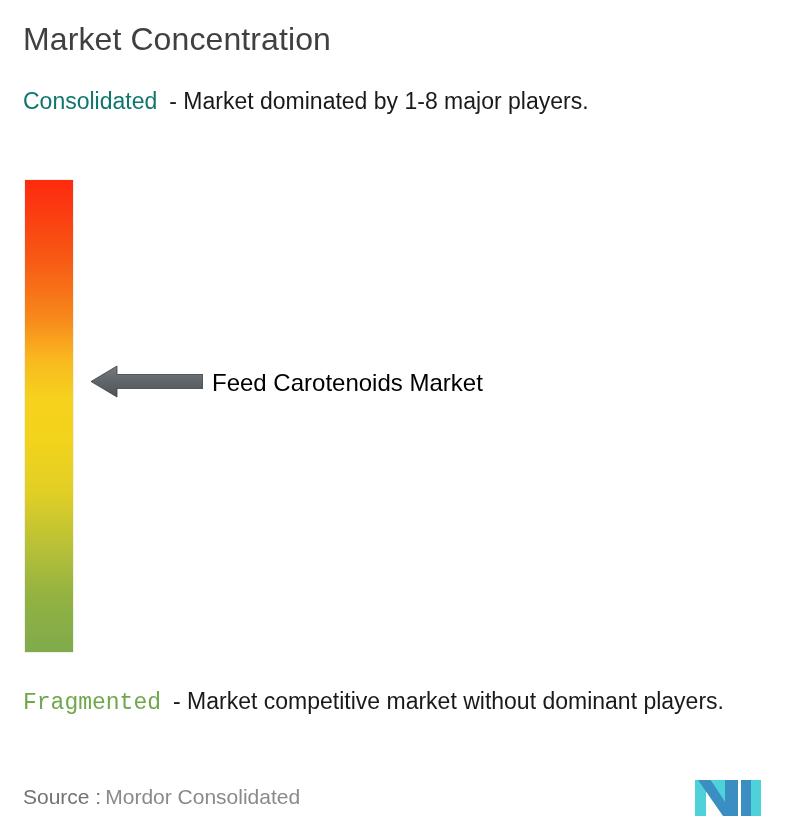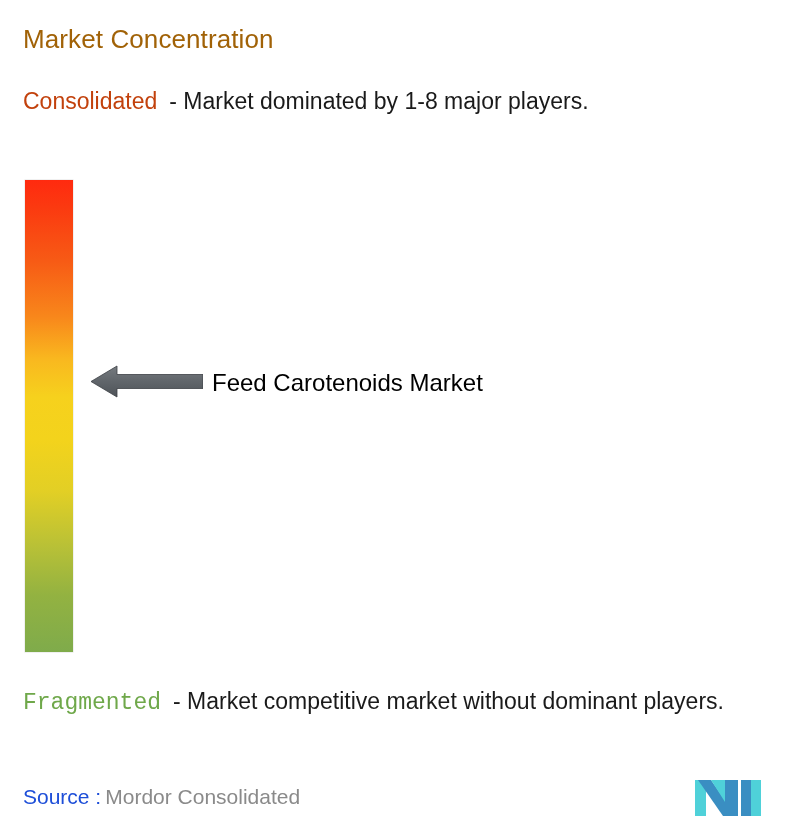--- a/index.html
+++ b/index.html
@@ -14,24 +14,24 @@
     font-family: "Liberation Sans", sans-serif;
     color: #1a1a1a;
     overflow: hidden;
   }
 
   
   .page-title {
     position: absolute;
     left: 23px;
     top: 22px;
-    font-size: 26px;
+    font-size: 32px;
     line-height: 34px;
     font-weight: 400;
-    color: #a16207;
+    color: #404040;
     letter-spacing: 0.1px;
     white-space: nowrap;
   }
 
   
   .legend-line {
     position: absolute;
     font-size: 23px;
     line-height: 31px;
     font-weight: 400;
@@ -41,21 +41,21 @@
     left: 23px;
     top: 86px;
     width: 760px;
   }
   .legend-bottom {
     left: 23px;
     top: 686px;
     width: 766px;
   }
   .kw-consolidated {
-    color: #c2410c;
+    color: #0f766e;
   }
   .kw-fragmented {
     color: #6fa84a;
     font-family: Liberation Mono, monospace;
   }
   .kw-sep {
     display: inline-block;
     width: 12px;
   }
 
@@ -106,21 +106,21 @@
   
   .source-text {
     position: absolute;
     left: 23px;
     top: 783px;
     font-size: 21px;
     line-height: 27px;
     color: #7d7d7d;
     white-space: nowrap;
   }
-  .source-label { color: #1d4ed8; }
+  .source-label { color: #737373; }
   .source-name  { color: #8a8a8a; padding-left: 4px; }
 
   .brand-logo {
     position: absolute;
     left: 695px;
     top: 766px;
     width: 72px;
     height: 50px;
   }
   .brand-logo svg { display: block; }

